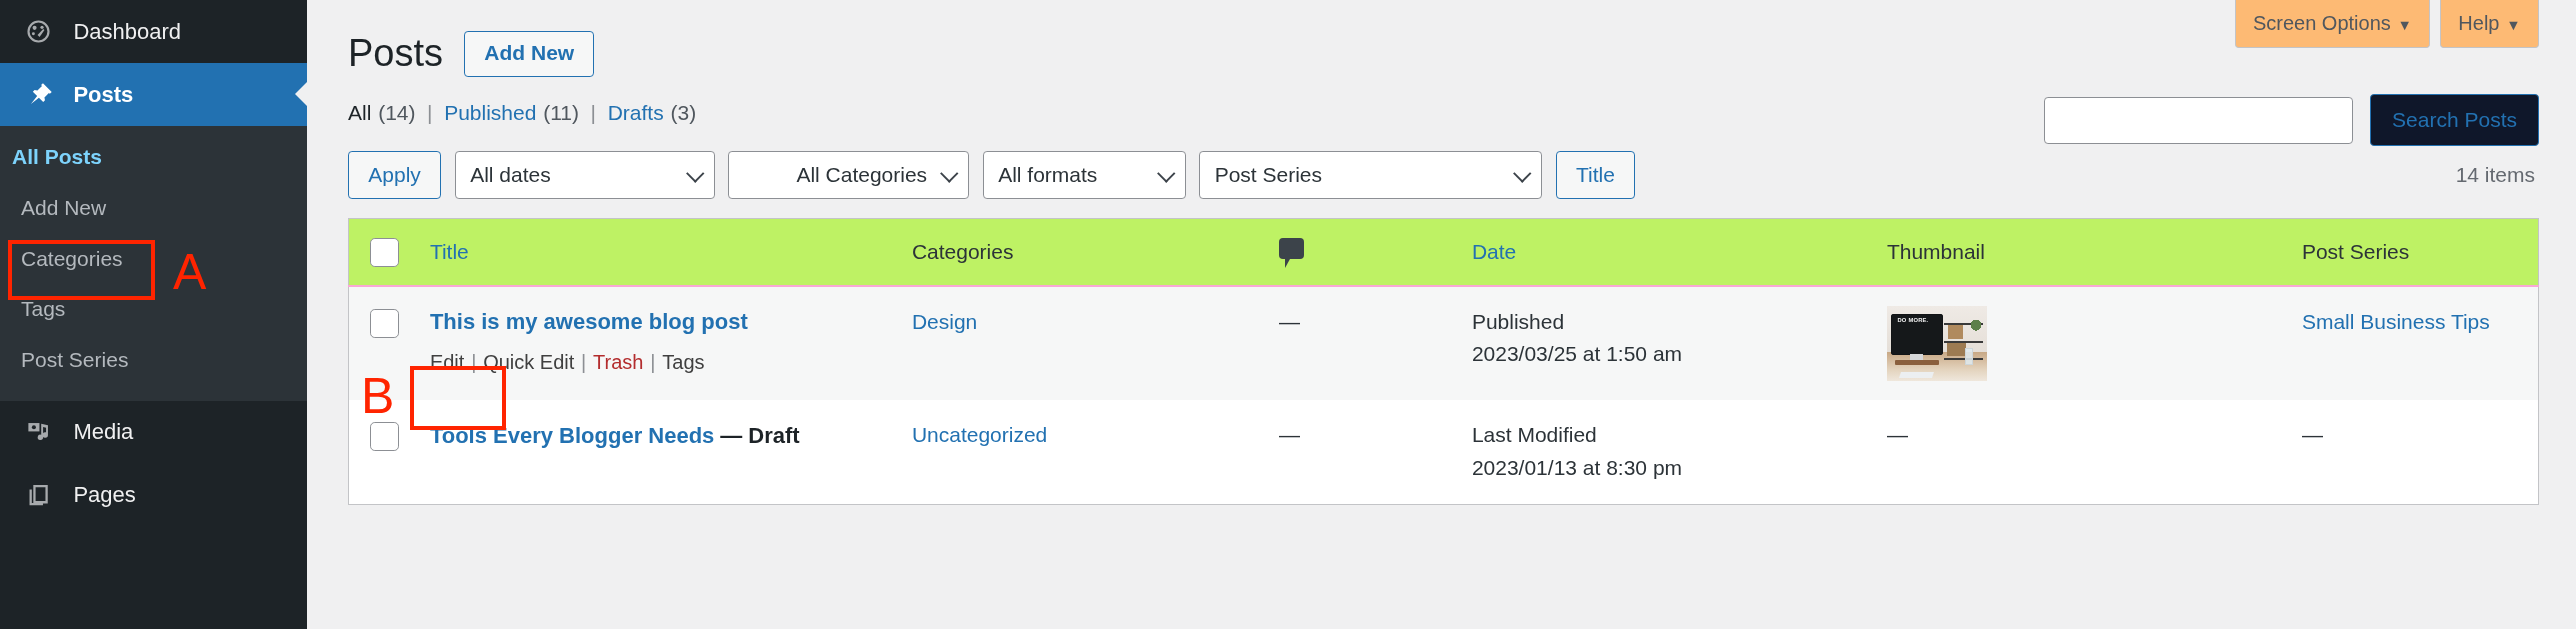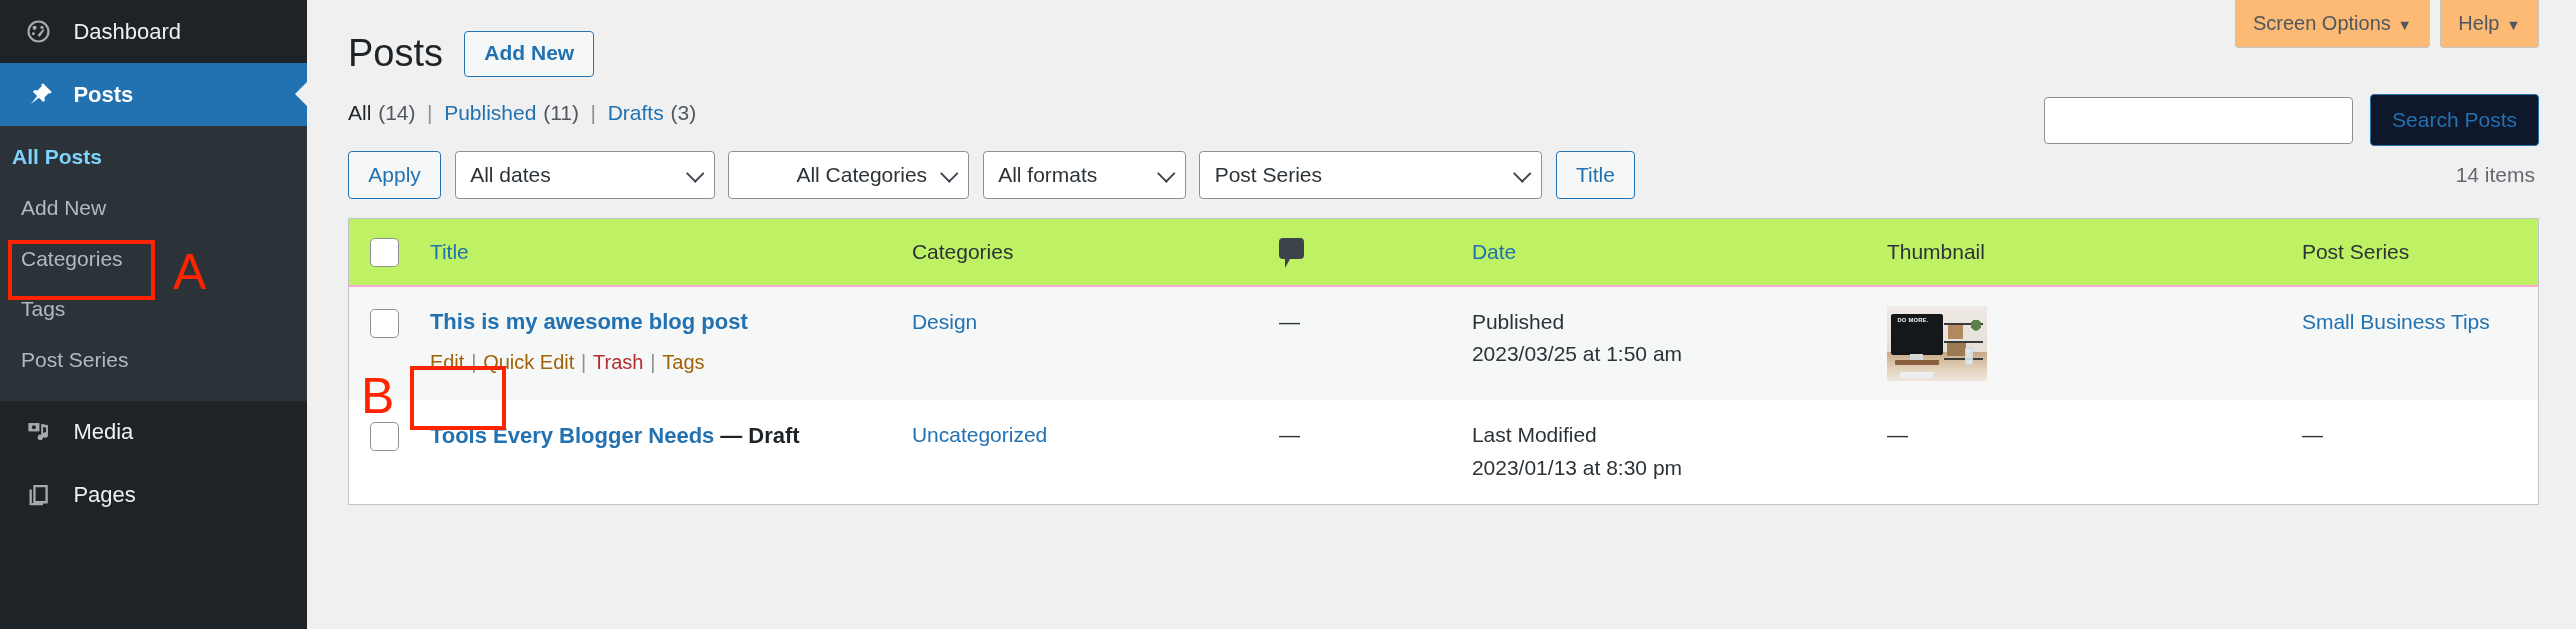--- a/index.html
+++ b/index.html
@@ -306,21 +306,21 @@
     color: #1d2327;
     font-weight: 700;
     font-size: 22px;
   }
   .row-actions {
     margin-top: 8.7px;
     font-size: 20px;
     color: #2c3338;
     white-space: nowrap;
   }
-  .row-actions a { color: #a16207; cursor: pointer; }
+  .row-actions a { color: #404040; cursor: pointer; }
   .row-actions a.trash { color: #b32d2e; }
   .ra-sep { color: #8c8f94; margin: 0 6.8px; }
   .cat-link { color: #2271b1; cursor: pointer; }
   .series-link { color: #2271b1; cursor: pointer; }
   .dash { color: #50575e; }
   .date-cell { color: #50575e; }
 
   
   .thumb {
     width: 100px; height: 75px;

